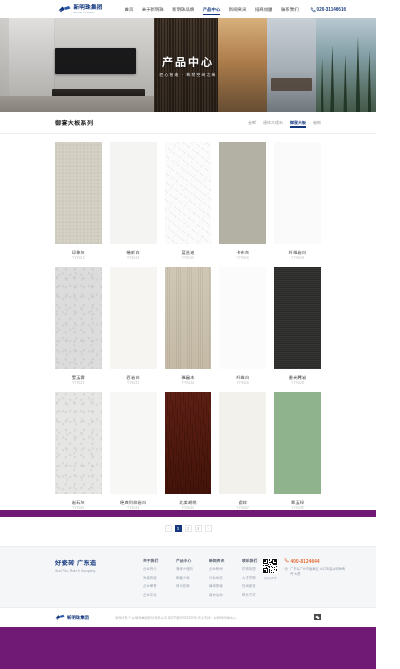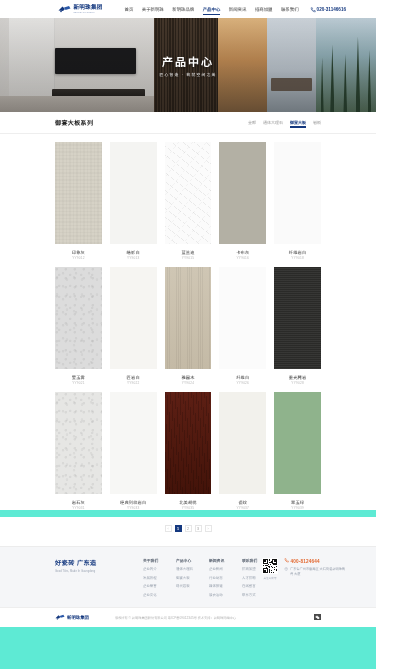--- a/index.html
+++ b/index.html
@@ -3,21 +3,21 @@
 <meta charset="utf-8">
 <title>产品中心</title>
 <style>
   *{box-sizing:border-box;margin:0;padding:0}
   html,body{width:400px;height:669px;}
   body{
     font-family:"Liberation Sans","DejaVu Sans",sans-serif;
     background:#ffffff;color:#333;font-size:4.6px;
     -webkit-font-smoothing:antialiased;
   }
-  .page{width:376px;height:669px;position:relative;overflow:hidden;background:#5eead4;}
+  .page{width:376px;height:669px;position:relative;overflow:hidden;background:#701a75;}
 
   
   .header{
     height:18px;background:#ffffff;display:flex;align-items:center;
     padding:0 30px;position:relative;z-index:30;
   }
   .logo{display:flex;align-items:center;gap:2.5px;margin-left:28px;}
   .logo-mark{
     width:13px;height:8px;position:relative;display:block;
   }

